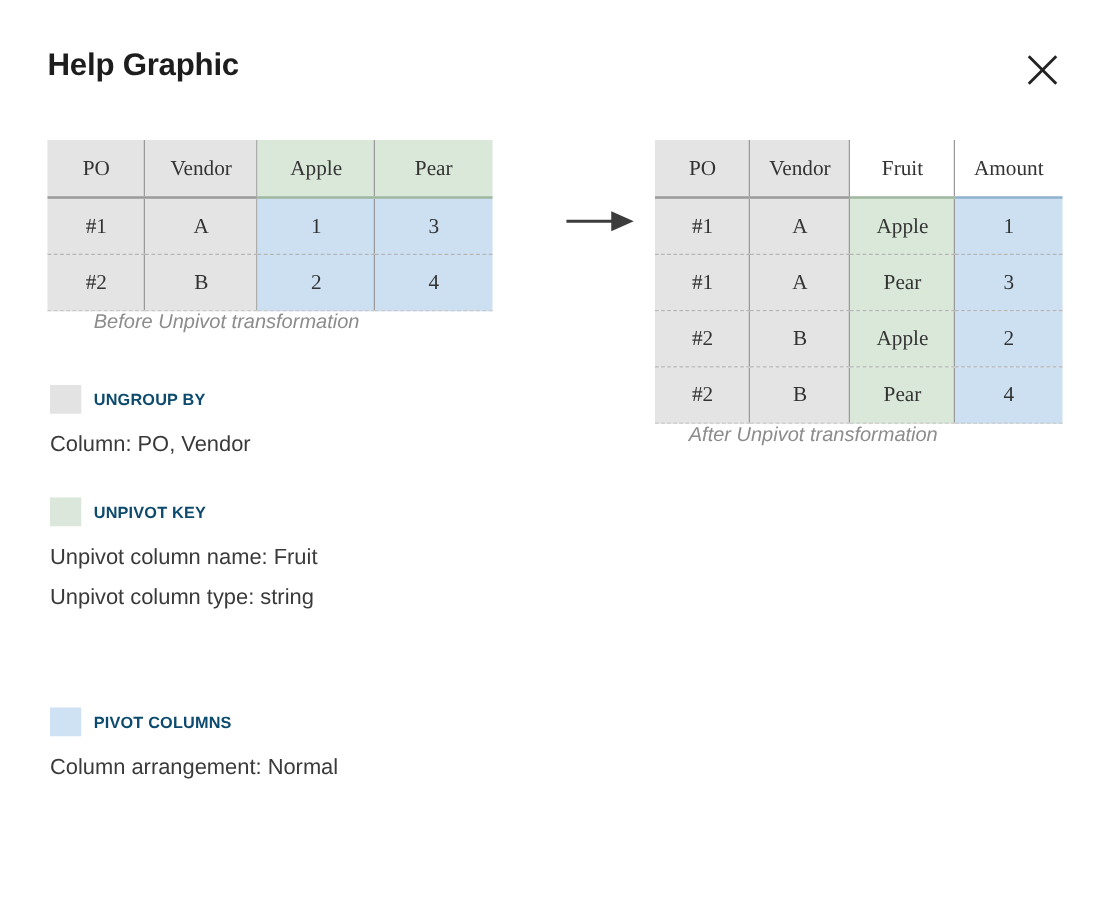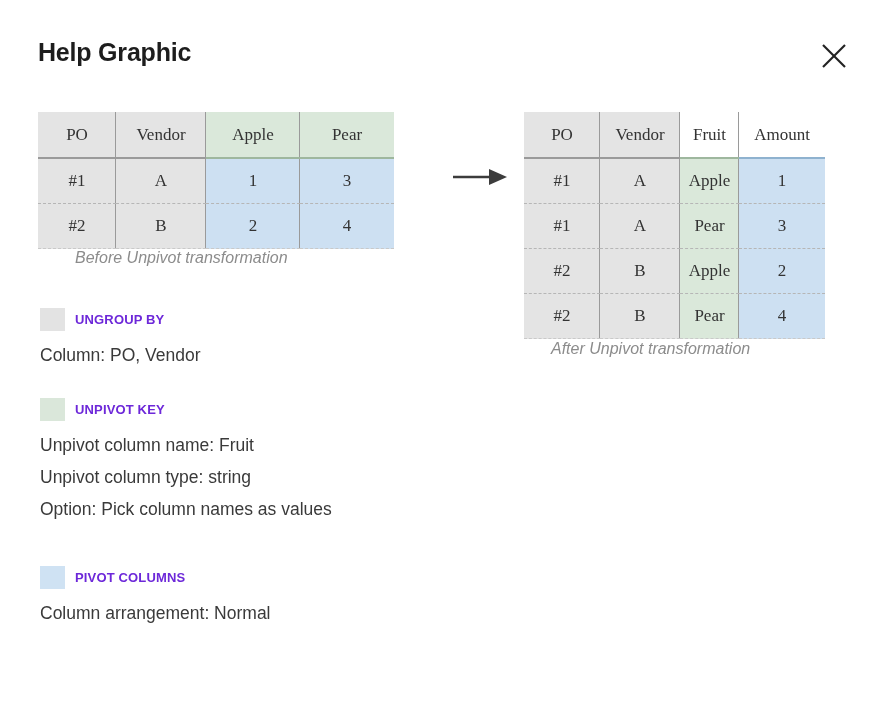--- a/index.html
+++ b/index.html
@@ -75,21 +75,21 @@
   #table-before .hrow td  { height: 45px; }
   #table-before .brow td  { height: 44px; }
 
   
   #table-after {
     left: 524px;
     top: 112px;
   }
   #table-after .c-po     { width: 76px; }
   #table-after .c-vendor { width: 80px; }
-  #table-after .c-fruit  { width: 59px; }
+  #table-after .c-fruit  { width: 84px; }
   #table-after .c-amount { width: 86px; }
   #table-after .hrow td  { height: 45px; }
   #table-after .brow td  { height: 44px; }
 
   
   .fill-gray  { background: #e4e4e4; }
   .fill-green { background: #dae8da; }
   .fill-blue  { background: #cde0f2; }
   .fill-white { background: #ffffff; }
 
@@ -145,21 +145,21 @@
     flex: 0 0 25px;
   }
   .sw-gray  { background: #e3e3e3; }
   .sw-green { background: #dae7da; }
   .sw-blue  { background: #cfe2f3; }
   .legend-title {
     margin-left: 10px;
     font-size: 13px;
     font-weight: bold;
     letter-spacing: 0.15px;
-    color: #6d28d9;
+    color: #0c4a6e;
   }
   .legend-line {
     font-size: 17.5px;
     color: #3a3a3a;
     margin-top: 15px;
     white-space: nowrap;
   }
   .legend-line.tight { margin-top: 11px; }
 </style>
 </head>
@@ -259,21 +259,20 @@
     <div class="legend-line">Column: PO, Vendor</div>
   </div>
 
   <div class="legend-group" id="group-key">
     <div class="legend-head">
       <span class="swatch sw-green"></span>
       <span class="legend-title">UNPIVOT KEY</span>
     </div>
     <div class="legend-line">Unpivot column name: Fruit</div>
     <div class="legend-line tight">Unpivot column type: string</div>
-    <div class="legend-line tight">Option: Pick column names as values</div>
   </div>
 
   <div class="legend-group" id="group-pivot">
     <div class="legend-head">
       <span class="swatch sw-blue"></span>
       <span class="legend-title">PIVOT COLUMNS</span>
     </div>
     <div class="legend-line">Column arrangement: Normal</div>
   </div>
 

